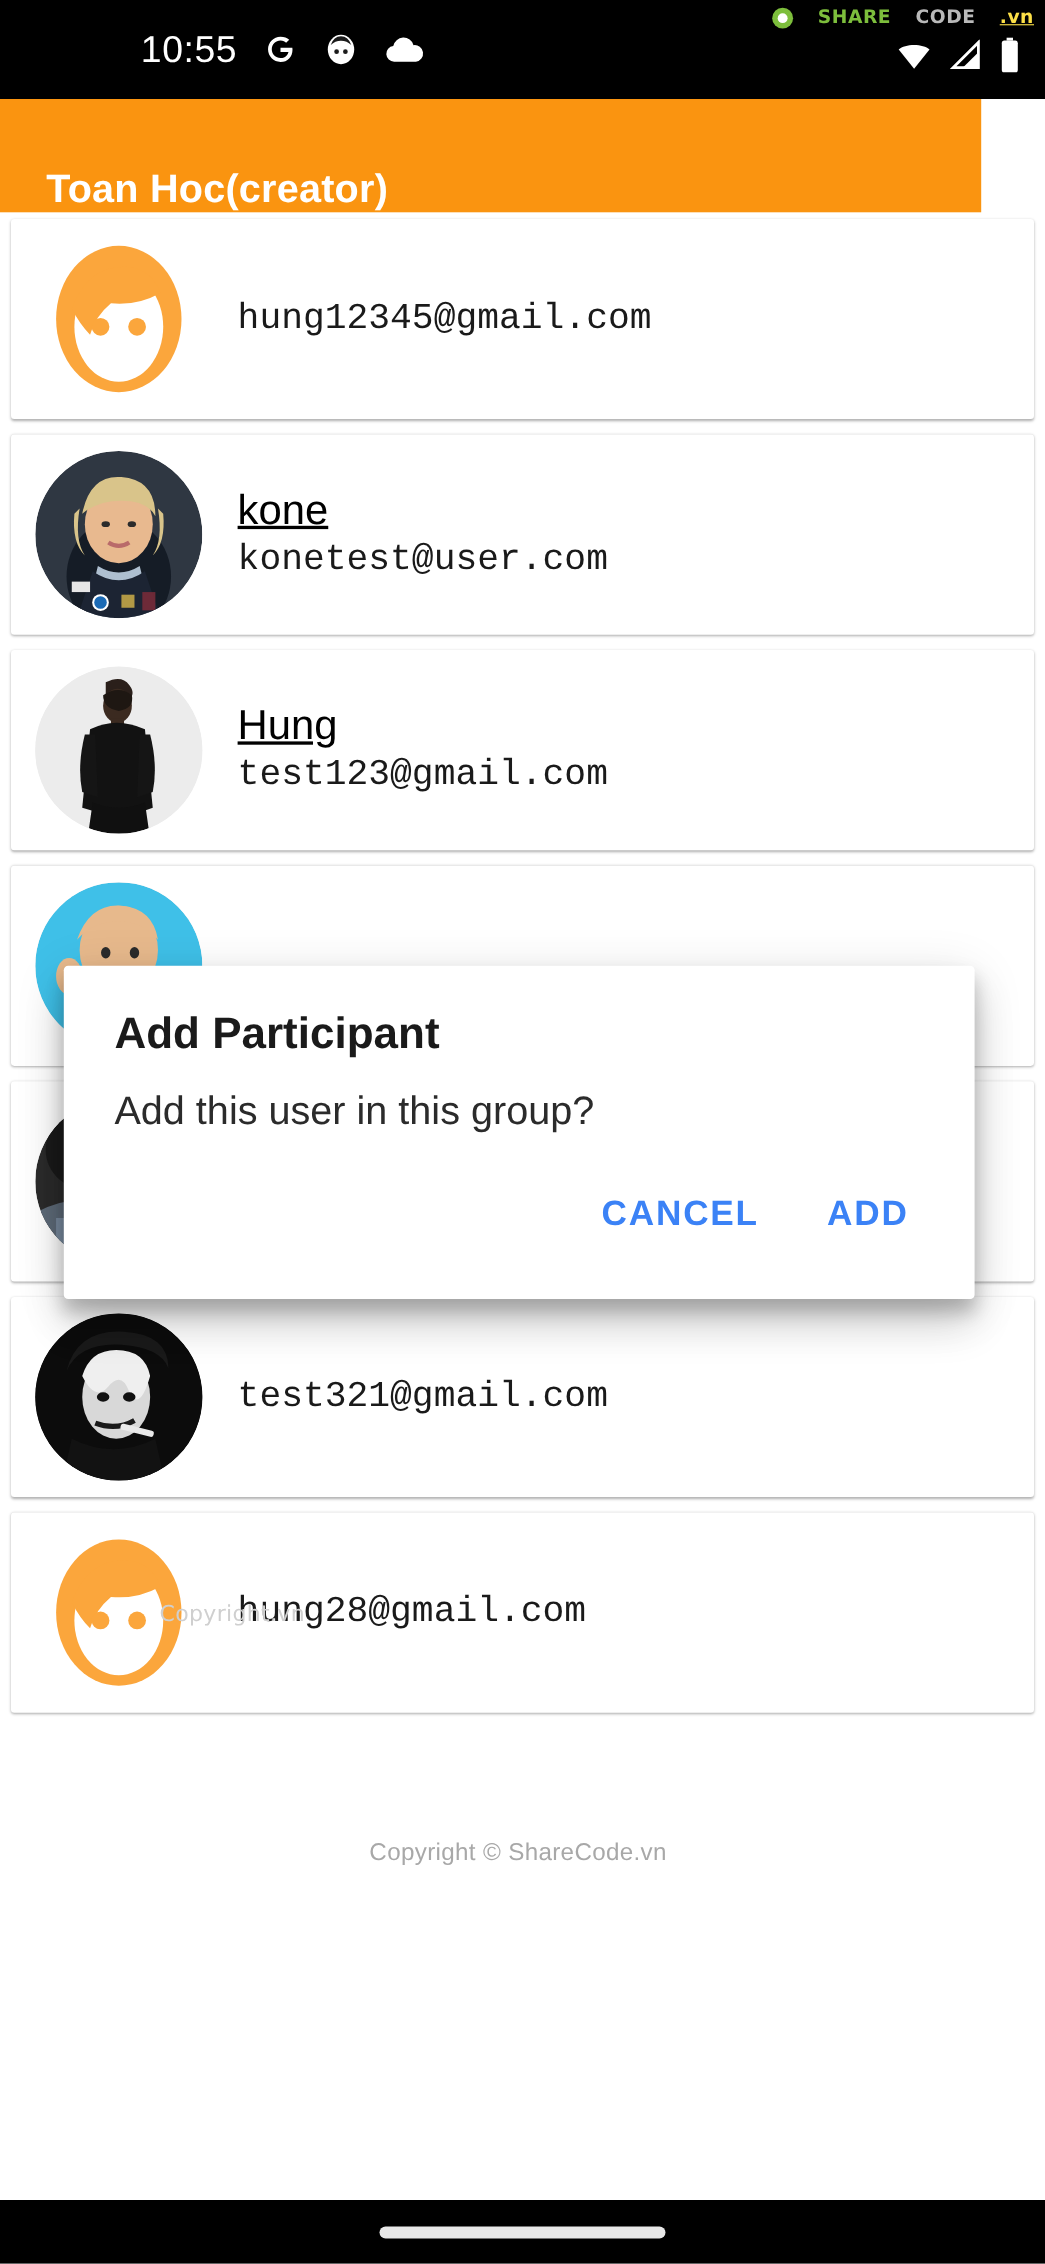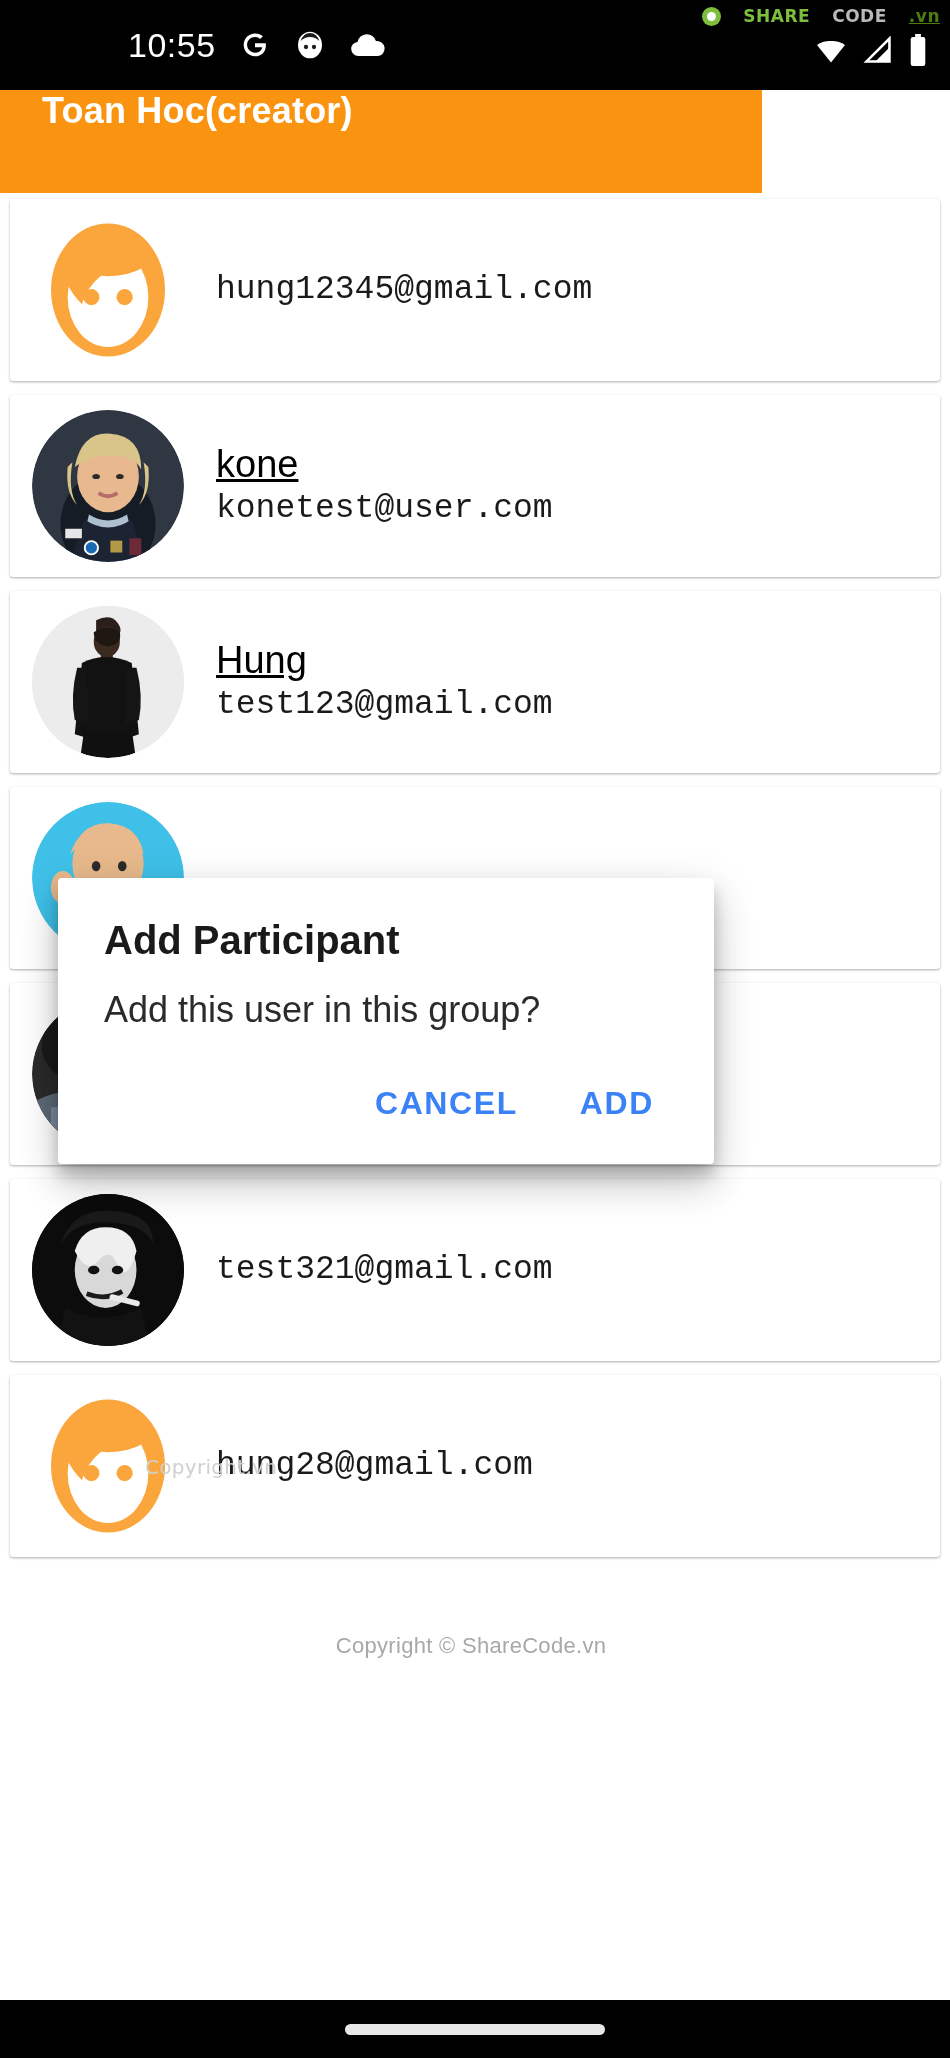--- a/index.html
+++ b/index.html
@@ -22,35 +22,35 @@
   .sb-icon{ display:inline-flex; align-items:center; justify-content:center; }
   .sb-right{ position:absolute; right:22px; top:34px; display:flex; align-items:center; gap:14px; }
   .watermark-logo{
     position:absolute; right:10px; top:6px;
     display:flex; align-items:center; gap:22px;
     font-size:17px; font-weight:bold; letter-spacing:0.5px;
     font-family:"DejaVu Sans", sans-serif;
   }
   .wm-share{ color:#7DBE3C; }
   .wm-code{ color:#b9b9b9; }
-  .wm-vn{ color:#4d7c0f;text-decoration:underline; }
+  .wm-vn{ color:#fde047;text-decoration:underline; }
   .wm-mark{
     width:19px;height:19px;border-radius:50%;
     background:#7DBE3C; display:inline-block; position:relative;
   }
   .wm-mark::after{
     content:""; position:absolute; left:5px; top:5px; width:9px; height:9px;
     border-radius:50%; background:#ffffff;
   }
 
   
   .app-bar{
-    position:absolute; left:0; top:90px; width:762px; height:103px;
+    position:absolute; left:0; top:90px; width:892px; height:103px;
     background:#FA9410;
-    display:flex; align-items:flex-start;
+    display:flex; align-items:flex-end;
   }
   .app-bar-title{
     color:#ffffff; font-size:36px; font-weight:bold; margin-left:42px;
     letter-spacing:0.2px;
   }
 
   
   .list{
     position:absolute; left:0; top:193px; width:950px;
   }
@@ -68,24 +68,24 @@
     width:152px; height:152px; border-radius:50%;
     flex:0 0 152px; overflow:hidden;
     display:flex; align-items:center; justify-content:center;
     background:#eeeeee;
   }
   .avatar svg{ display:block; }
   .card-text{ margin-left:32px; display:flex; flex-direction:column; justify-content:center; }
   .card-name{ font-size:38px; color:#000000; line-height:1.25;text-decoration:underline; }
   .card-email{ font-size:33px; color:#1a1a1a; line-height:1.3;font-family:Liberation Mono, monospace; }
   .dialog{
-    position:absolute; left:58px; top:878px; width:656px;
+    position:absolute; left:58px; top:878px; width:828px;
     background:#ffffff; border-radius:4px;
     box-shadow:0 11px 15px rgba(0,0,0,0.20), 0 9px 46px rgba(0,0,0,0.12), 0 24px 38px rgba(0,0,0,0.14);
-    padding:32px 36px 0 46px;
+    padding:32px 36px 17px 46px;
     z-index:50;
   }
   .dialog-title{
     font-size:40px; font-weight:bold; color:#1a1a1a;
     margin-top:8px; margin-bottom:24px;
   }
   .dialog-message{
     font-size:36px; color:#2b2b2b; line-height:1.25;
     margin-bottom:37px;
   }
@@ -100,21 +100,21 @@
     font-family:"Liberation Sans", sans-serif;
   }
 
   
   .footer-watermark{
     position:absolute; left:145px; top:1262px;
     font-size:20px; color:#cfcfcf; font-family:"DejaVu Sans", sans-serif;
     letter-spacing:0.3px;
   }
   .copyright{
-    position:absolute; left:0; top:1440px; width:942px;
+    position:absolute; left:0; top:1478px; width:942px;
     text-align:center; font-size:22px; color:#a8a8a8;
     letter-spacing:0.3px;
   }
 
   
   .nav-bar{
     position:absolute; left:0; bottom:0; width:950px; height:58px;
     background:#000000;
     display:flex; align-items:center; justify-content:center;
   }

